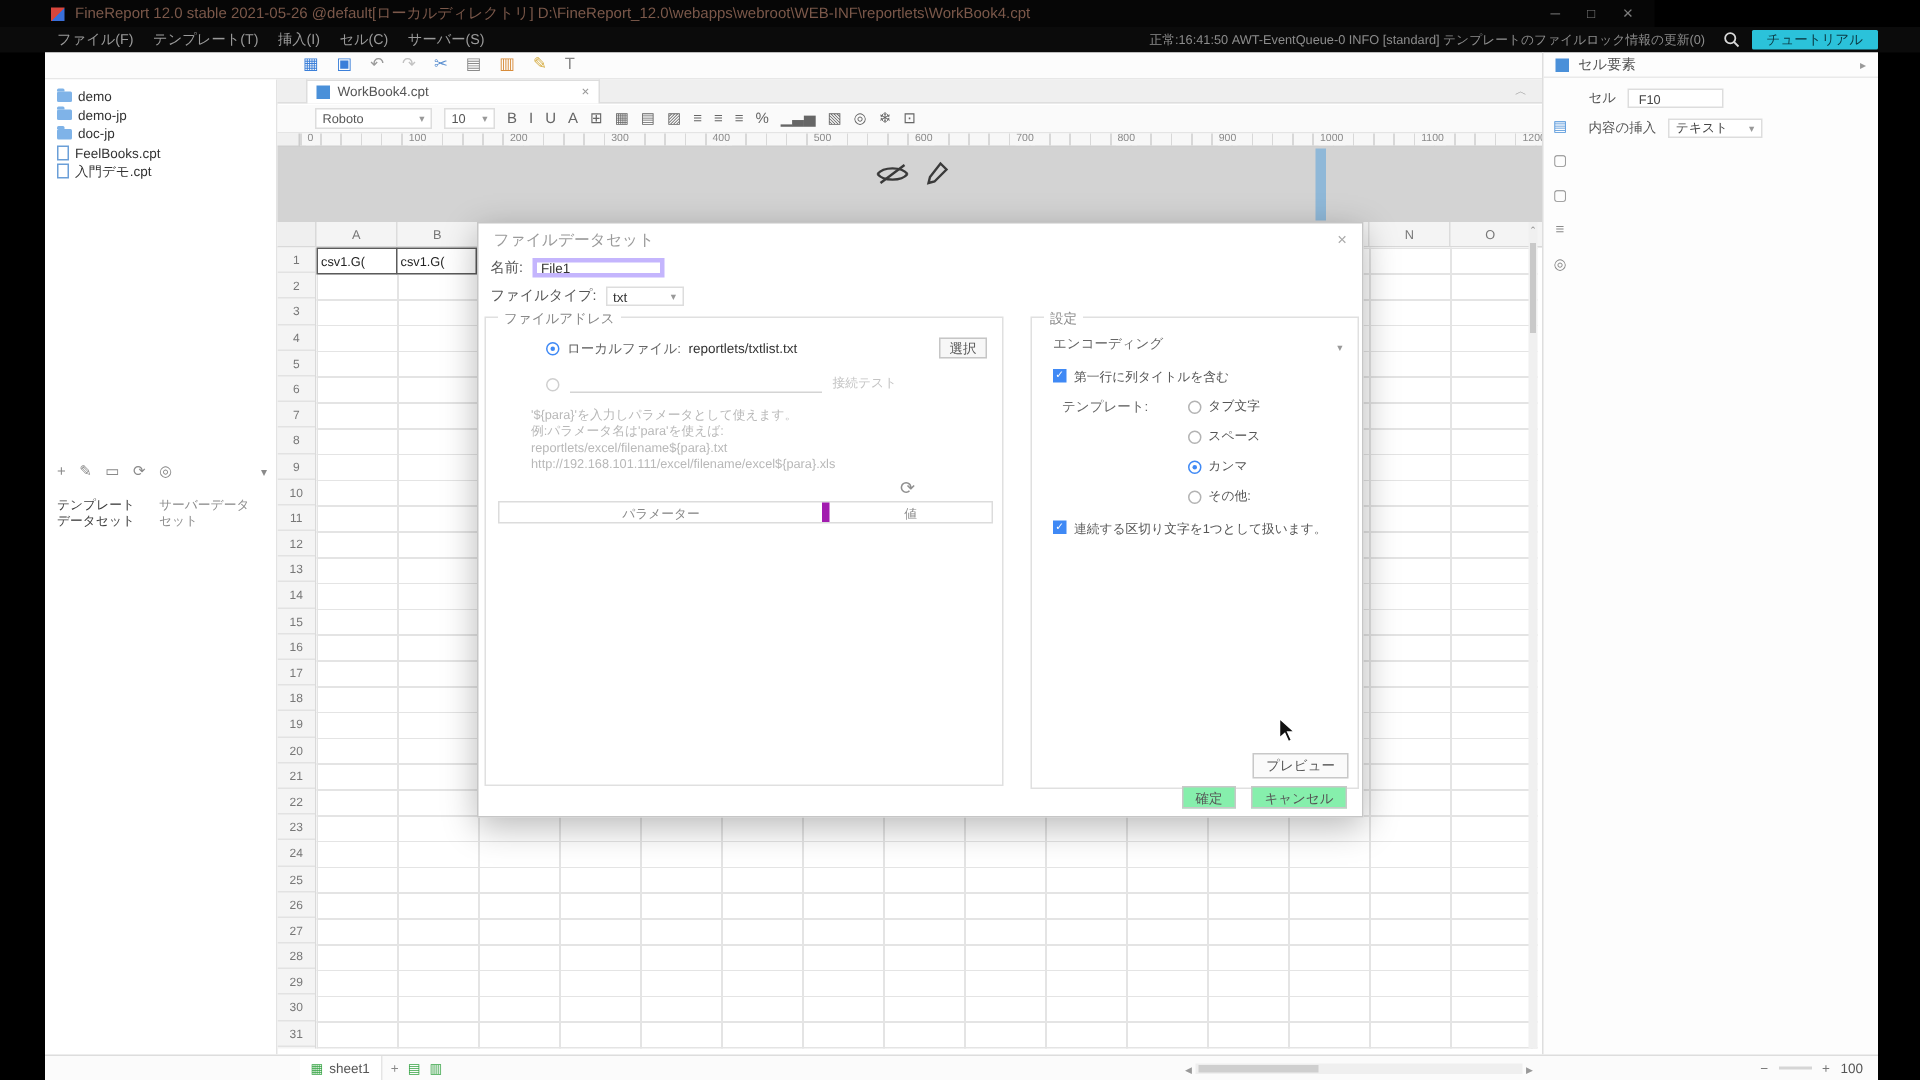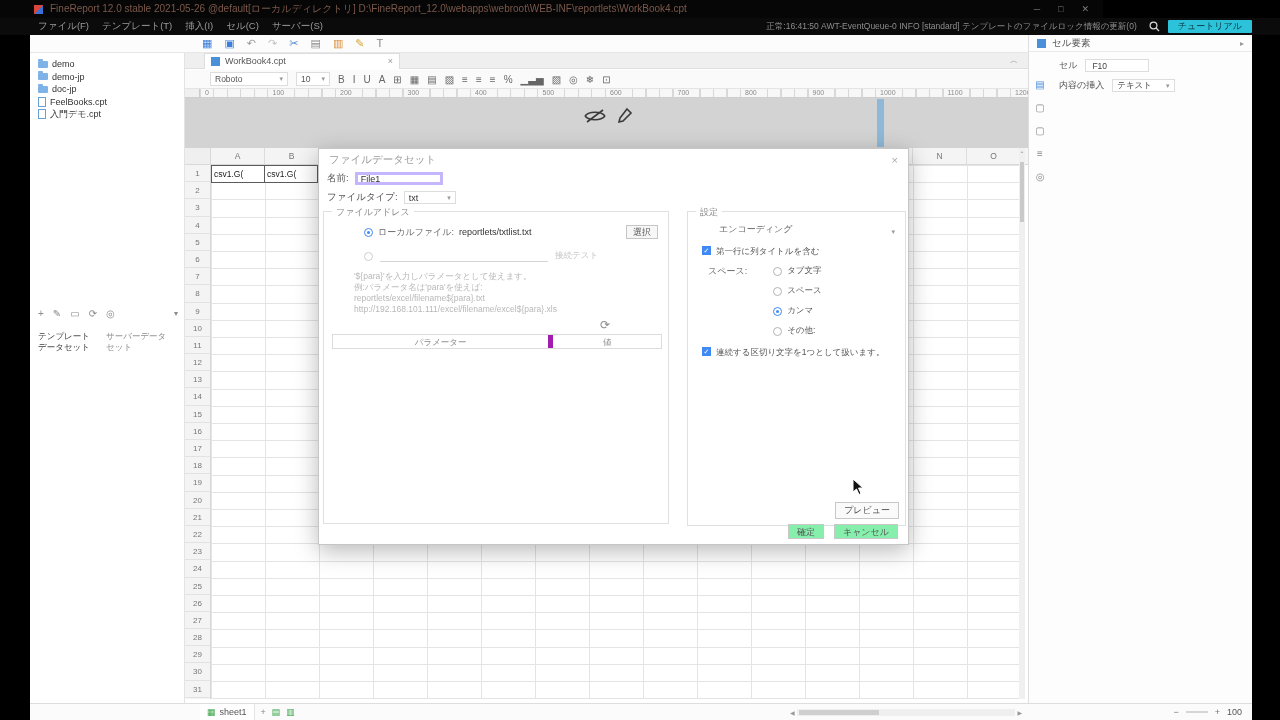--- a/index.html
+++ b/index.html
@@ -121,21 +121,21 @@
   .ga-row2{display:flex;align-items:center;gap:7px;margin:11px 10px 0 40px;font-size:9px}
   .url-input{width:168px;height:11px;border-bottom:1px solid #d4d4d4}
   .test-link{color:#c4c4c4;font-size:8.5px}
   #help-lines{margin:9px 0 0 30px}
   .help-line{font-size:8.5px;color:#b8b8b8;line-height:11px;white-space:nowrap}
   .refresh{position:absolute;left:276px;top:106px;color:#8f8f8f;font-size:12px}
   .param-table{position:absolute;left:8px;top:122px;width:330px}
   #param-head{display:flex;border:1px solid #dcdcdc;height:15px}
   .pt-cell{flex:2;text-align:center;font-size:8.5px;color:#888;line-height:14px;border-right:5px solid #a21caf}
   .pt-cell.pt-val{flex:1;border-right:none}
-  .gs-enc{display:flex;align-items:flex-end;margin:11px 10px 0 31px;font-size:9px;color:#666}
+  .gs-enc{display:flex;align-items:flex-end;margin:11px 10px 0 14px;font-size:9px;color:#666}
   .gs-enc .chev{margin-left:auto}
   .gs-check{display:flex;align-items:flex-start;gap:5px;margin:10px 8px 0 14px;font-size:8.5px;color:#555;line-height:10px}
   .gs-delim{display:flex;margin:9px 10px 0 20px;font-size:9px;color:#666}
   #delim-opts{margin-left:26px;display:flex;flex-direction:column;gap:8px}
   .radio-row{display:flex;align-items:center;gap:5px;font-size:8.5px;color:#555}
   .preview-btn{position:absolute;right:6px;bottom:6px;border:1px solid #c8c8c8;background:#fafafa;font-size:9px;color:#555;padding:1px 8px}
   .dlg-footer{position:absolute;right:10px;bottom:5px;display:flex;gap:10px}
   .dlg-btn{border:1px solid #c8c8c8;background:#86efac;font-size:9px;color:#555;padding:0 8px;height:15px;line-height:14px}
 
   .cursor{position:absolute;left:852px;top:478px;z-index:99}
@@ -464,21 +464,21 @@
     <span class="group-legend">設定</span>
     <div class="gs-enc">
       <span>エンコーディング</span>
       <span class="chev">▾</span>
     </div>
     <div class="gs-check">
       <span class="checkbox">✓</span>
       <span>第一行に列タイトルを含む</span>
     </div>
     <div class="gs-delim">
-      <span>スペース:</span>
+      <span>テンプレート:</span>
       <div id="delim-opts">
           <div class="radio-row">
             <span class="radio"></span>
             <span class="radio-label">タブ文字</span>
           </div>
           <div class="radio-row">
             <span class="radio"></span>
             <span class="radio-label">スペース</span>
           </div>
           <div class="radio-row">

